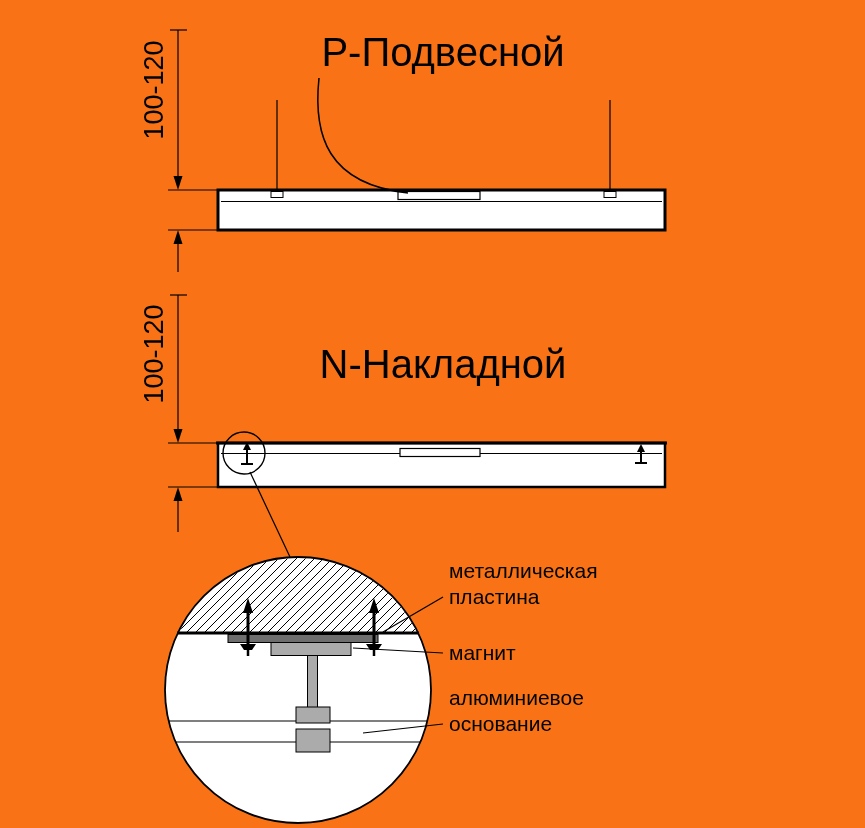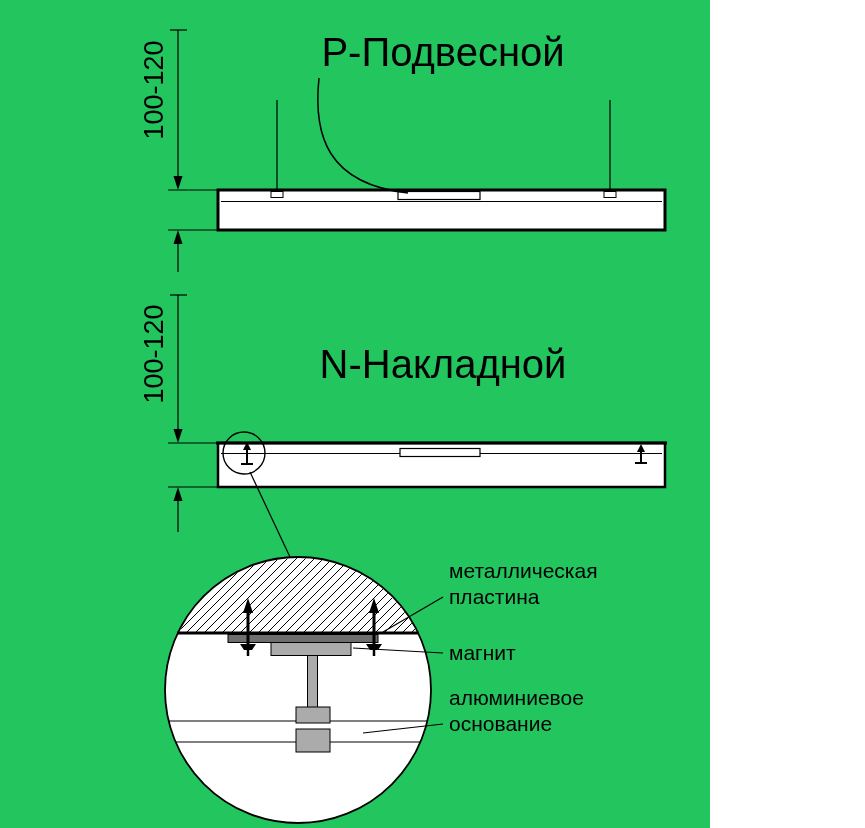--- a/index.html
+++ b/index.html
@@ -5,23 +5,23 @@
   html, body {
     margin: 0;
     padding: 0;
     background: #ffffff;
     width: 865px;
     height: 828px;
     font-family: "Liberation Sans", sans-serif;
   }
   .stage {
     position: relative;
-    width: 710px;
+    width: 865px;
     height: 828px;
-    background: #22c55e;
+    background: #f97316;
     overflow: hidden;
   }
   svg { display: block; }
   text { fill: #000000; }
   .title-text   { font-size: 40px; }
   .dim-text     { font-size: 27px; }
   .label-text   { font-size: 21px; }
   .thin   { stroke: #000; stroke-width: 1.2; fill: none; }
   .medium { stroke: #000; stroke-width: 2;   fill: none; }
   .thick  { stroke: #000; stroke-width: 3;   fill: none; }

